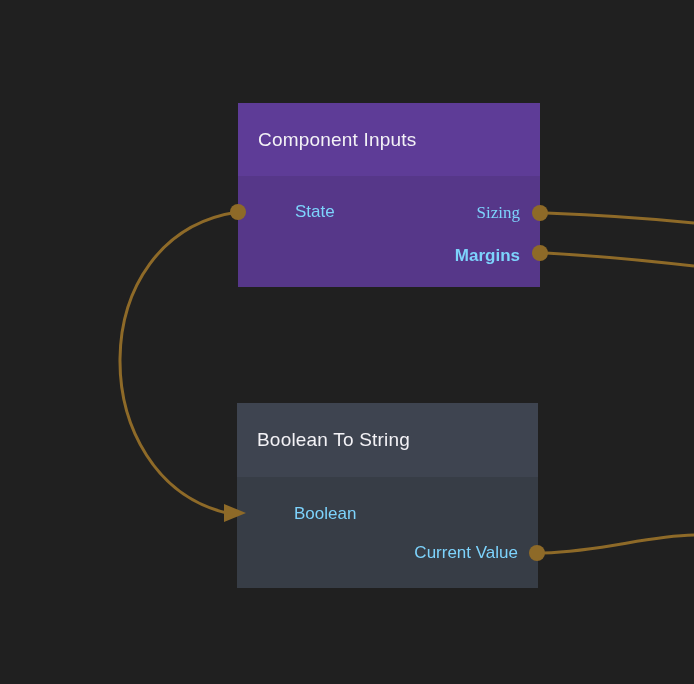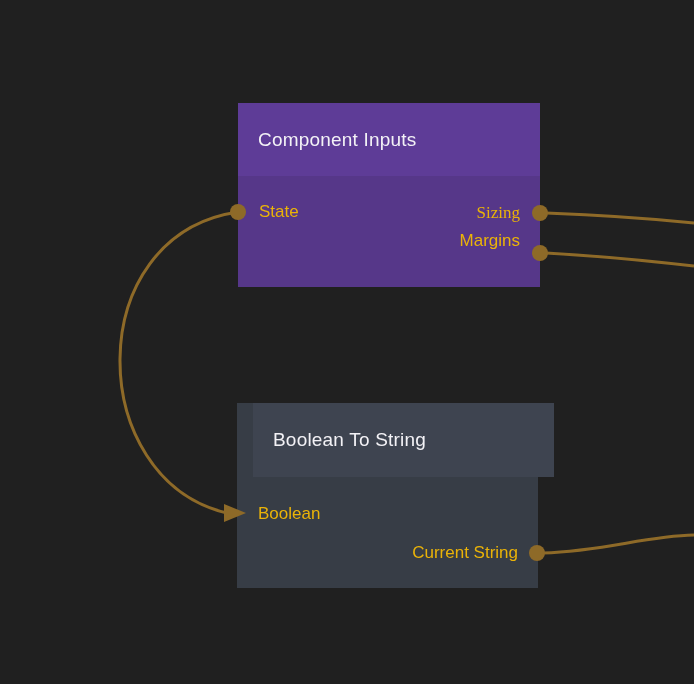--- a/index.html
+++ b/index.html
@@ -39,23 +39,24 @@
     font-size: 19px;
     letter-spacing: 0.2px;
   }
   .node-body {
     position: relative;
     width: 100%;
   }
   .port-label {
     position: absolute;
     font-size: 17px;
-    color: #eab308;
+    color: #7dd3fc;
     white-space: nowrap;
     transform: translateY(-50%);
+    margin-left: 36px;
   }
   .node-purple {
     left: 238px;
     top: 103px;
     width: 302px;
     height: 184px;
     background: #563789;
   }
   .node-purple .node-header {
     width: 302px;
@@ -66,21 +67,20 @@
     left: 237px;
     top: 403px;
     width: 301px;
     height: 185px;
     background: #373d46;
   }
   .node-dark .node-header {
     width: 301px;
     height: 74px;
     background: #3e4450;
-    margin-left: 16px;
   }
   .port {
     position: absolute;
     width: 16px;
     height: 16px;
     border-radius: 50%;
     background: #8e6a28;
     z-index: 3;
   }
   .port-state          { left: 230px; top: 204px; }
@@ -93,31 +93,31 @@
 
 <div class="canvas">
 
   <div class="node node-purple">
     <div class="node-header">
       <span class="node-title">Component Inputs</span>
     </div>
     <div class="node-body">
       <span class="port-label" style="left:21px; top:36px;">State</span>
       <span class="port-label" style="right:20px; top:37px;font-family:Liberation Serif, serif;">Sizing</span>
-      <span class="port-label" style="right:20px; top:65px;">Margins</span>
+      <span class="port-label" style="right:20px; top:80px;font-weight:bold;">Margins</span>
     </div>
   </div>
 
   <div class="node node-dark">
     <div class="node-header">
       <span class="node-title">Boolean To String</span>
     </div>
     <div class="node-body">
       <span class="port-label" style="left:21px; top:37px;">Boolean</span>
-      <span class="port-label" style="right:20px; top:76px;">Current String</span>
+      <span class="port-label" style="right:20px; top:76px;">Current Value</span>
     </div>
   </div>
 
   <svg class="wires" viewBox="0 0 694 684" xmlns="http://www.w3.org/2000/svg">
     <path d="M 238 212 C 80 235, 85 480, 227 513" fill="none" stroke="#8e6a28" stroke-width="3"></path>
     <polygon points="246,513 224,504 224,522" fill="#8e6a28"></polygon>
     <path d="M 546 213 C 600 215, 655 219, 694 223" fill="none" stroke="#8e6a28" stroke-width="3"></path>
     <path d="M 546 253 C 600 256, 650 261, 694 266" fill="none" stroke="#8e6a28" stroke-width="3"></path>
     <path d="M 543 553 C 605 551, 645 536, 694 535" fill="none" stroke="#8e6a28" stroke-width="3"></path>
   </svg>

